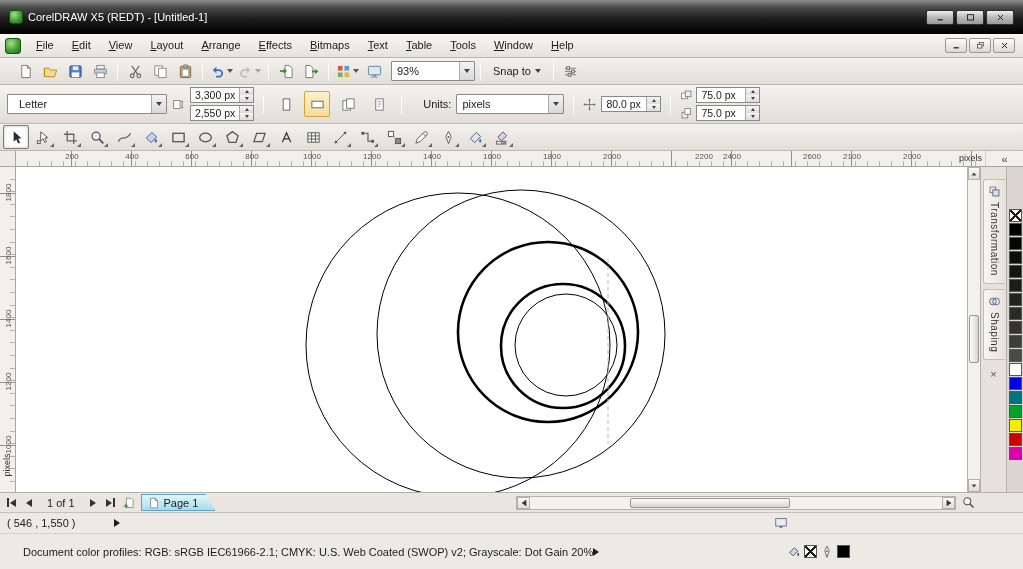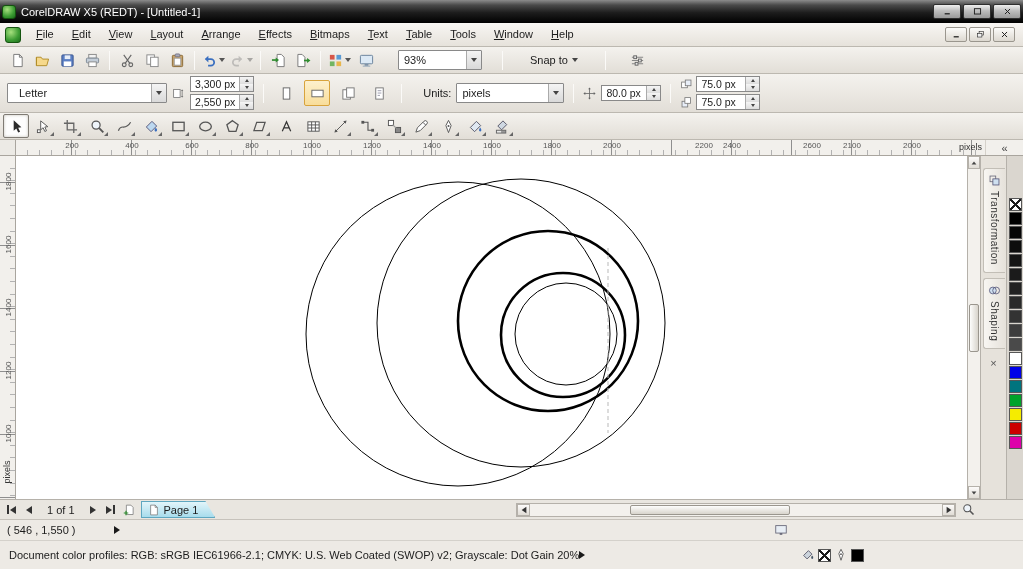--- a/index.html
+++ b/index.html
@@ -1,38 +1,38 @@
 <!DOCTYPE html>
 <html><head>
 <meta charset="utf-8">
 <style>
 *{margin:0;padding:0;box-sizing:border-box;}
 html,body{width:1023px;height:569px;overflow:hidden;}
 body{font-family:"Liberation Sans",sans-serif;font-size:11px;color:#1c1c1c;background:#d8d4cd;}
 .app{display:flex;flex-direction:column;width:1023px;height:569px;}
 
 
-.titlebar{height:23px;flex:none;background:linear-gradient(#8c8c8c,#4a4a4a 22%,#1d1d1d 55%,#000);display:flex;align-items:center;padding:0 2px;color:#fff;}
+.titlebar{height:34px;flex:none;background:linear-gradient(#8c8c8c,#4a4a4a 22%,#1d1d1d 55%,#000);display:flex;align-items:center;padding:0 9px;color:#fff;}
 .app-icon{width:14px;height:14px;border-radius:3px;border:1px solid #14540f;background:radial-gradient(circle at 35% 30%,#a6e07e,#3c9b33 60%,#1c6e1c);margin-right:5px;flex:none;}
 .title-text{font-size:11px;white-space:nowrap;}
 .win-controls{margin-left:auto;display:flex;gap:2px;}
 .win-btn{width:28px;height:15px;border:1px solid #2e2e2e;border-radius:2px;background:linear-gradient(#efefef,#bdbdbd 45%,#9a9a9a);display:flex;align-items:center;justify-content:center;}
 .win-btn svg{width:9px;height:9px;display:block;}
 
 
 .menubar{height:24px;flex:none;background:linear-gradient(#f8f6f3,#e6e2db);border-bottom:1px solid #bcb8b0;display:flex;align-items:center;padding:0 3px;}
 .corel-badge{width:16px;height:16px;border-radius:3px;border:1px solid #14540f;background:radial-gradient(circle at 35% 30%,#a6e07e,#3c9b33 60%,#1c6e1c);margin:0 6px 0 2px;flex:none;}
 .menu-items{display:flex;align-items:center;}
 .menu-item{padding:3px 9px 4px;white-space:nowrap;}
 .mdi-controls{margin-left:auto;display:flex;gap:2px;margin-right:5px;}
 .mdi-btn{width:22px;height:15px;border:1px solid #9a968e;border-radius:2px;background:linear-gradient(#fcfbf9,#dcd8d0);display:flex;align-items:center;justify-content:center;}
 .mdi-btn svg{width:9px;height:9px;display:block;}
 
 
-.toolbar{height:27px;flex:none;background:linear-gradient(#f4f2ee,#e2ded7);border-bottom:1px solid #bcb8b0;display:flex;align-items:center;padding:0 5px;gap:16px;}
+.toolbar{height:27px;flex:none;background:linear-gradient(#f4f2ee,#e2ded7);border-bottom:1px solid #bcb8b0;display:flex;align-items:center;padding:0 13px;gap:1px;}
 .tb-group{display:flex;align-items:center;gap:1px;}
 .tb-btn{min-width:24px;height:22px;display:flex;align-items:center;justify-content:center;border:1px solid transparent;border-radius:2px;position:relative;padding:0 1px;}
 .tb-btn .icon svg{width:15px;height:15px;display:block;}
 .tb-btn.disabled{opacity:.45;}
 .dd-arrow{width:0;height:0;border-left:3px solid transparent;border-right:3px solid transparent;border-top:4px solid #555;margin-left:2px;}
 .tb-sep{width:1px;height:19px;background:#b3afa8;border-right:1px solid #fbfaf8;margin:0 4px;flex:none;}
 .combo{height:20px;background:#fff;border:1px solid #898989;display:flex;align-items:center;border-radius:1px;}
 .combo-text{padding:0 5px;flex:1;white-space:nowrap;}
 .combo-btn{width:15px;height:100%;background:linear-gradient(#f4f4f4,#d9d9d9);border-left:1px solid #aaa;display:flex;align-items:center;justify-content:center;flex:none;}
 .tri-down{width:0;height:0;border-left:3px solid transparent;border-right:3px solid transparent;border-top:4px solid #444;}
@@ -119,21 +119,21 @@
 .corner-zoom{width:20px;height:16px;display:flex;align-items:center;justify-content:center;}
 .corner-zoom svg{width:13px;height:13px;display:block;}
 .nav-endpad{width:40px;flex:none;}
 
 
 .statusbar1{height:21px;flex:none;display:flex;align-items:center;background:#edeae5;border-top:1px solid #c6c2bb;padding:0 7px;gap:7px;}
 .coords{min-width:100px;white-space:nowrap;}
 .play{width:0;height:0;border-top:4px solid transparent;border-bottom:4px solid transparent;border-left:6px solid #1a1a1a;}
 .sb-spacer{flex:1;}
 .sb-icon svg{width:14px;height:14px;display:block;}
-.statusbar2{height:29px;flex:none;display:flex;align-items:center;background:#edeae5;border-top:1px solid #d4d1cb;padding:0 9px;}
+.statusbar2{height:36px;flex:none;display:flex;align-items:center;background:#edeae5;border-top:1px solid #d4d1cb;padding:0 23px;}
 .profile-text{white-space:nowrap;}
 .indicator-group{display:flex;align-items:center;gap:3px;margin-right:150px;}
 .swatch-mini{width:13px;height:13px;border:1px solid #555;background:#fff;flex:none;}
 .swatch-mini.none{background-image:linear-gradient(45deg,transparent 43%,#1a1a1a 43%,#1a1a1a 57%,transparent 57%),linear-gradient(135deg,transparent 43%,#1a1a1a 43%,#1a1a1a 57%,transparent 57%);}
 .sb1-icon-holder{margin-right:228px;}
 u{text-decoration:underline;}
 </style>
 </head>
 <body>
 

